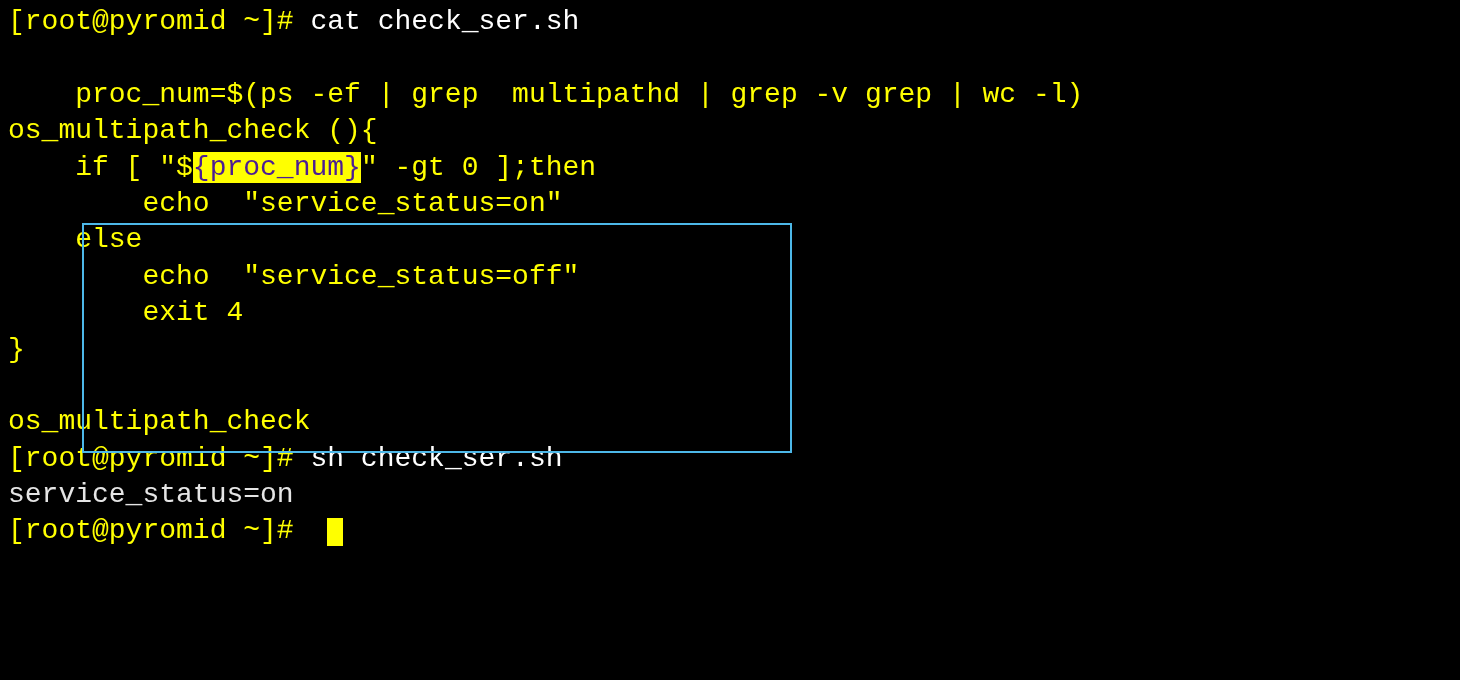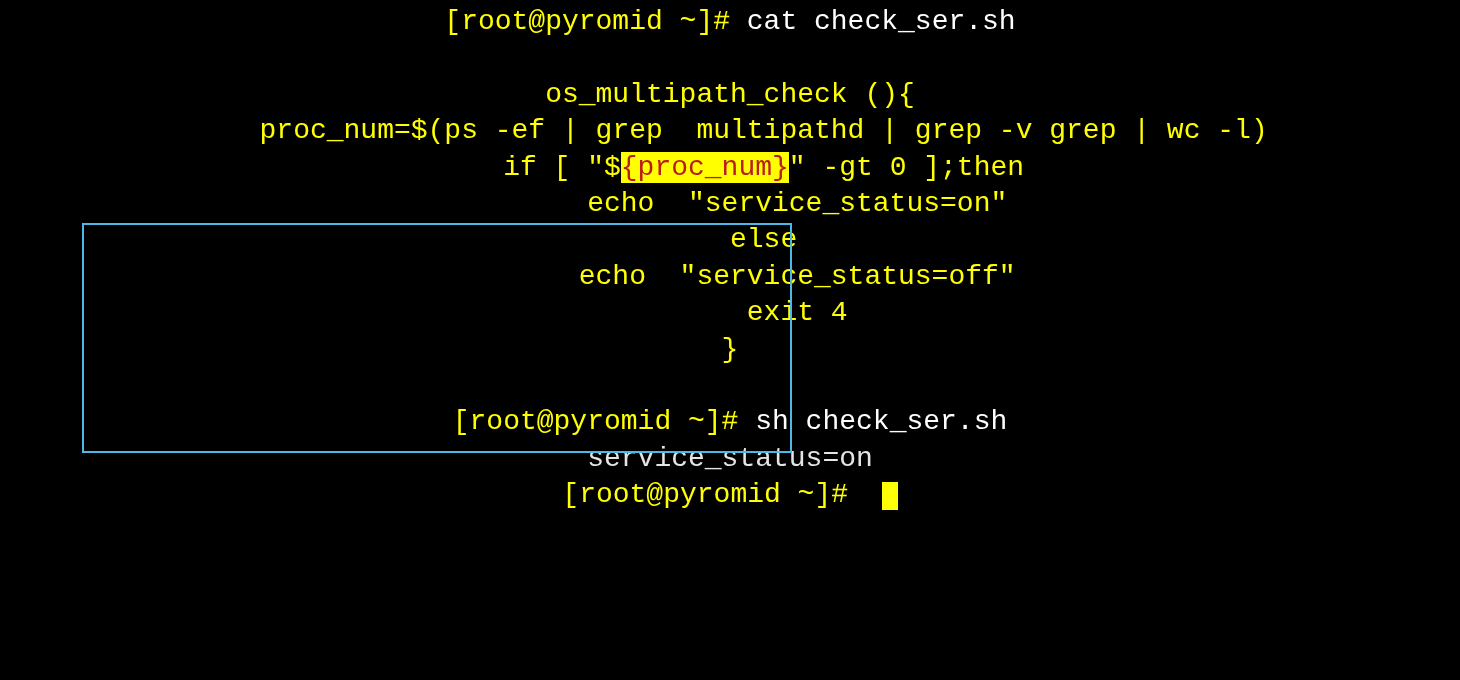--- a/index.html
+++ b/index.html
@@ -1,19 +1,18 @@
 <!DOCTYPE html>
 <html><head>
   <meta charset="utf-8">
   <style>
     * {
       margin: 0;
       padding: 0;
       box-sizing: border-box;
-      text-align: center;
     }
     body {
       background: #000000;
       font-family: 'Consolas', 'Courier New', monospace;
       font-size: 28px;
       line-height: 1.3;
       color: #ffffff;
       padding: 4px 8px;
       width: 1460px;
       height: 680px;
@@ -27,21 +26,21 @@
       color: #ffffff;
     }
     .output {
       color: #ffff00;
     }
     .white-text {
       color: #e5e5e5;
     }
     .highlight-text {
       background: #ffff00;
-      color: #b91c1c;
+      color: #4c1d95;
     }
     .selection-box {
       position: absolute;
       border: 2px solid #4db8e8;
       pointer-events: none;
     }
     .terminal-line {
       white-space: pre;
     }
     .cursor {
@@ -51,26 +50,27 @@
       height: 28px;
       vertical-align: text-bottom;
     }
   </style>
 </head>
 <body>
 
 <div id="terminal-container">
     <div class="terminal-line"><span class="prompt">[root@pyromid ~]# </span><span class="command">cat check_ser.sh</span></div>
     <div class="terminal-line"><span class="output">&nbsp;</span></div>
+    <div class="terminal-line"><span class="output">    proc_num=$(ps -ef | grep  multipathd | grep -v grep | wc -l)</span></div>
     <div class="terminal-line"><span class="output">os_multipath_check (){</span></div>
-    <div class="terminal-line"><span class="output">    proc_num=$(ps -ef | grep  multipathd | grep -v grep | wc -l)</span></div>
     <div class="terminal-line"><span class="output">    if [ "$</span><span class="highlight-text">{proc_num}</span><span class="output">" -gt 0 ];then</span></div>
     <div class="terminal-line"><span class="output">        echo  "service_status=on"</span></div>
     <div class="terminal-line"><span class="output">    else</span></div>
     <div class="terminal-line"><span class="output">        echo  "service_status=off"</span></div>
     <div class="terminal-line"><span class="output">        exit 4</span></div>
     <div class="terminal-line"><span class="output">}</span></div>
     <div class="terminal-line"><span class="output">&nbsp;</span></div>
+    <div class="terminal-line"><span class="output">os_multipath_check</span></div>
     <div class="terminal-line"><span class="prompt">[root@pyromid ~]# </span><span class="command">sh check_ser.sh</span></div>
     <div class="terminal-line"><span class="white-text">service_status=on</span></div>
     <div class="terminal-line"><span class="prompt">[root@pyromid ~]# </span><span> </span><span class="cursor"></span></div>
   </div>
 <div class="selection-box" id="selbox" style="top: 223px; left: 82px; width: 710px; height: 230px;"></div>
 
 </body></html>

